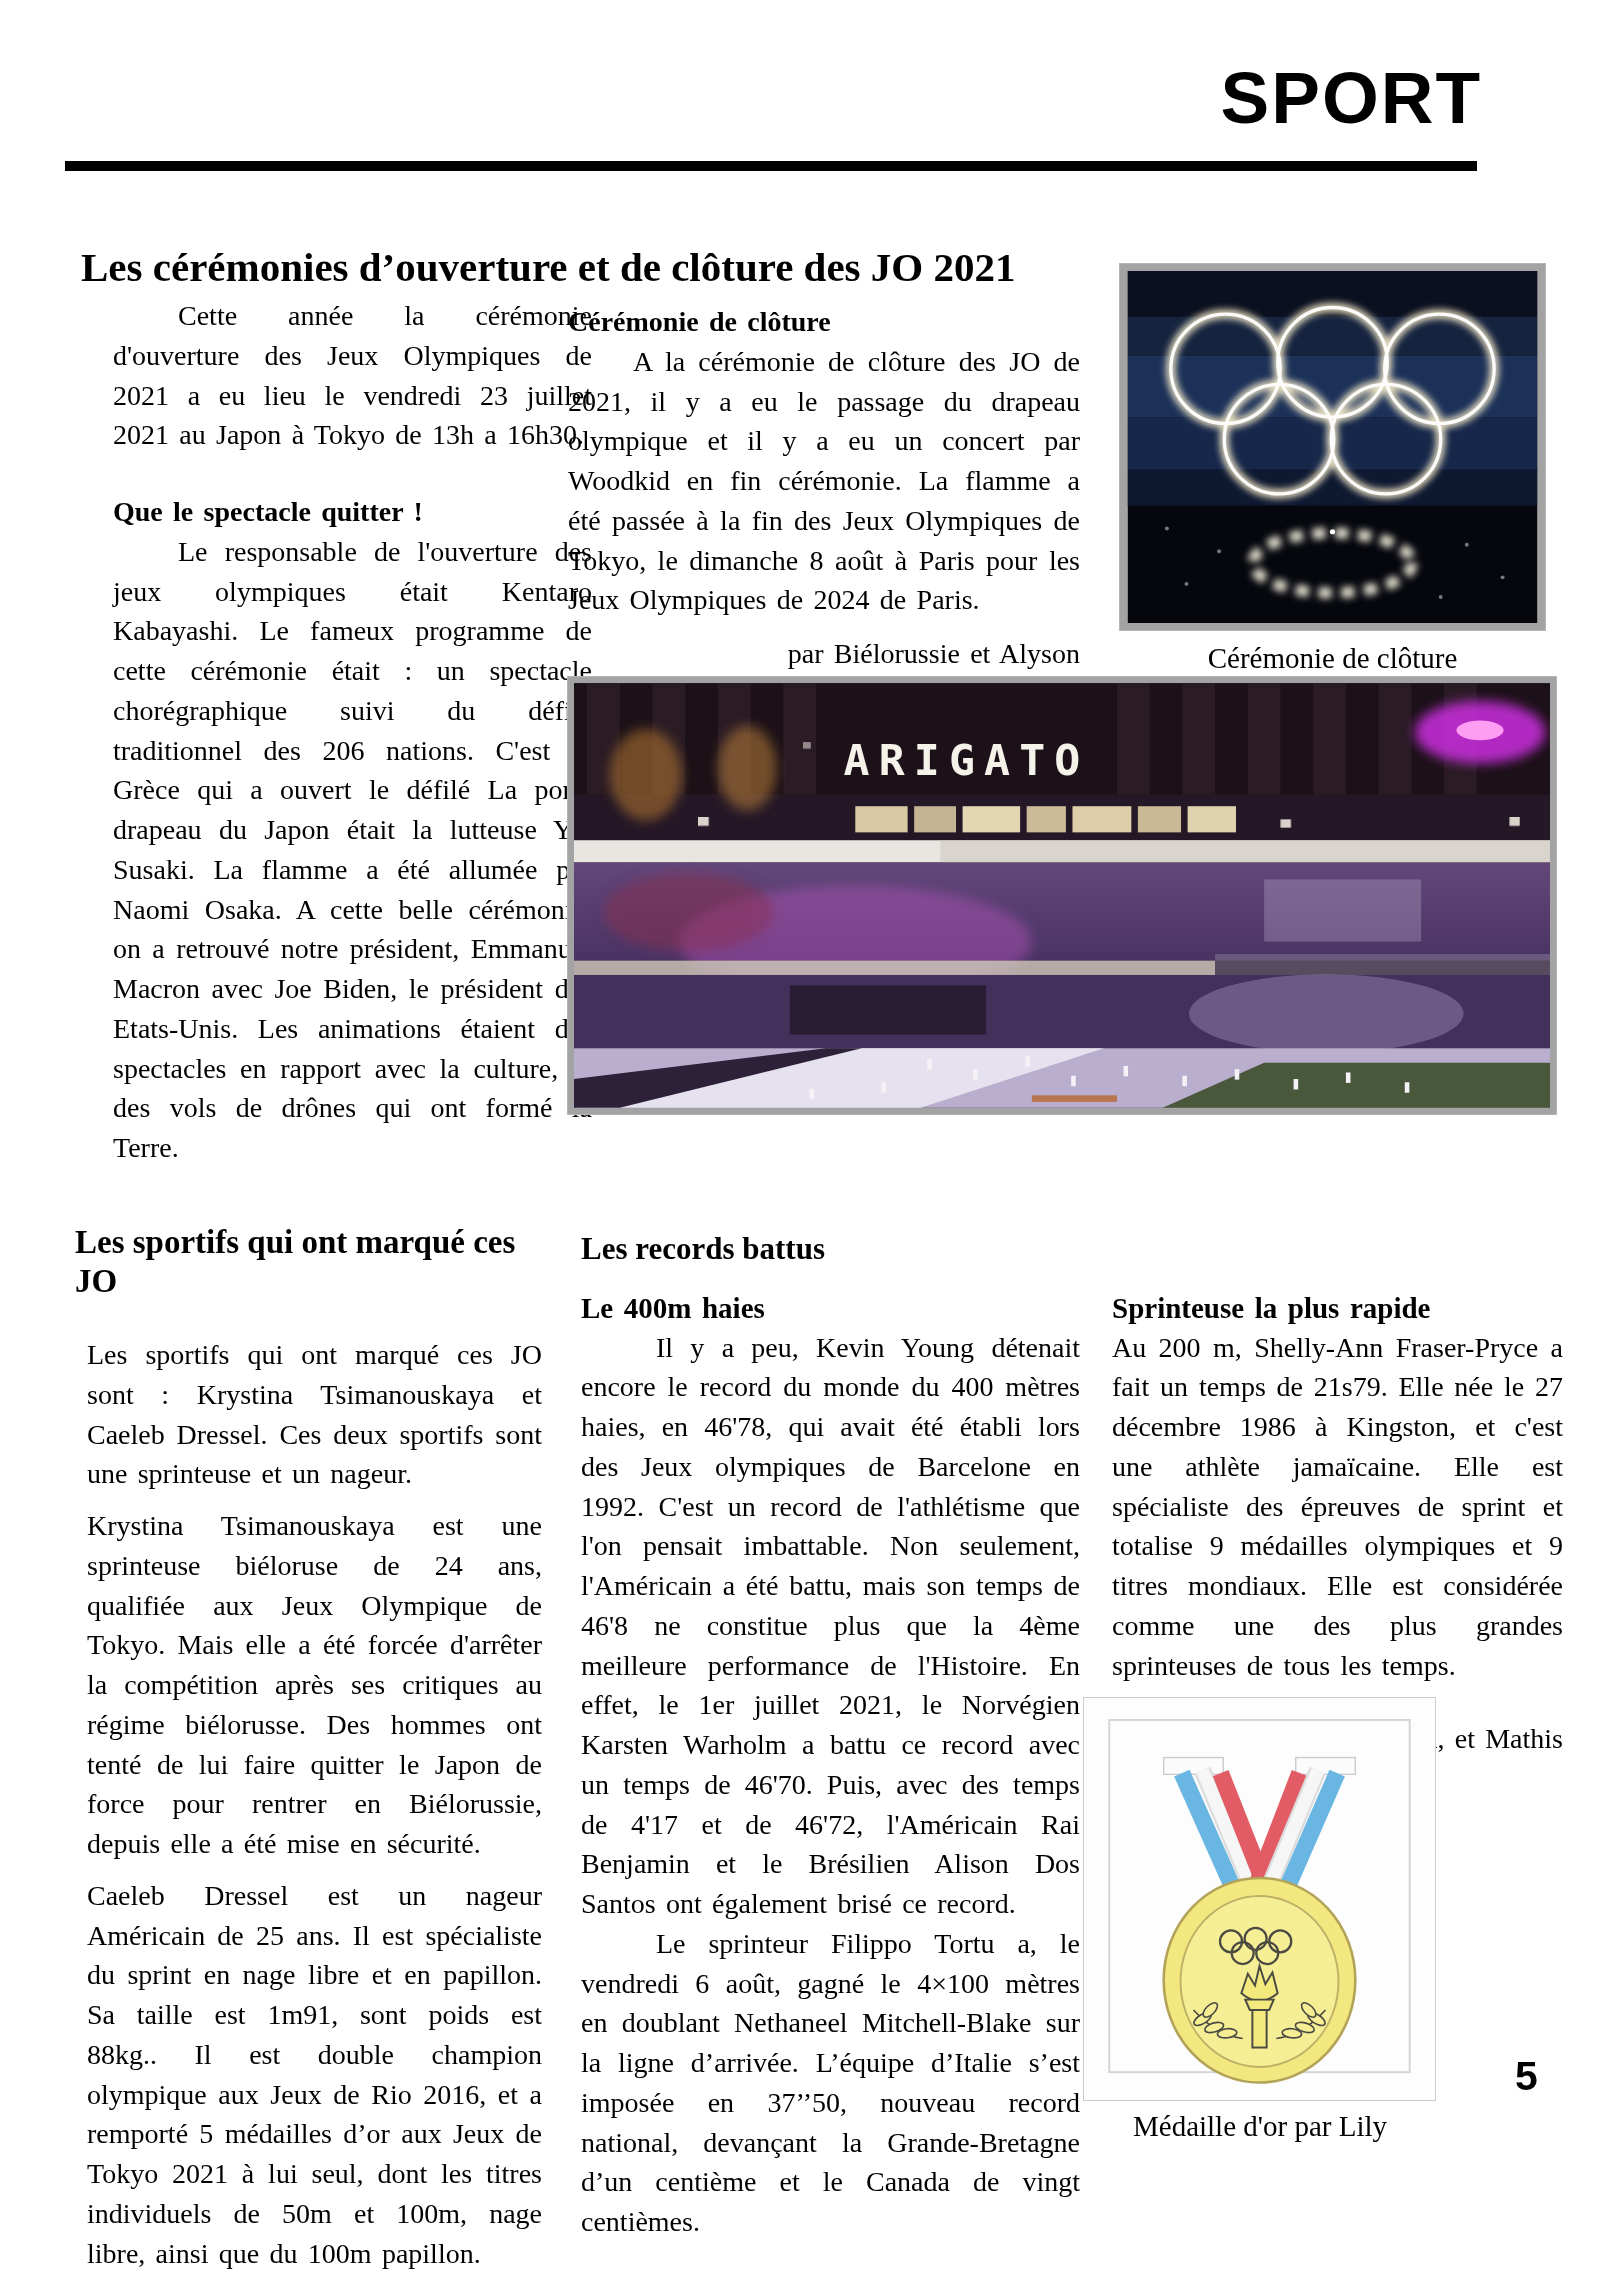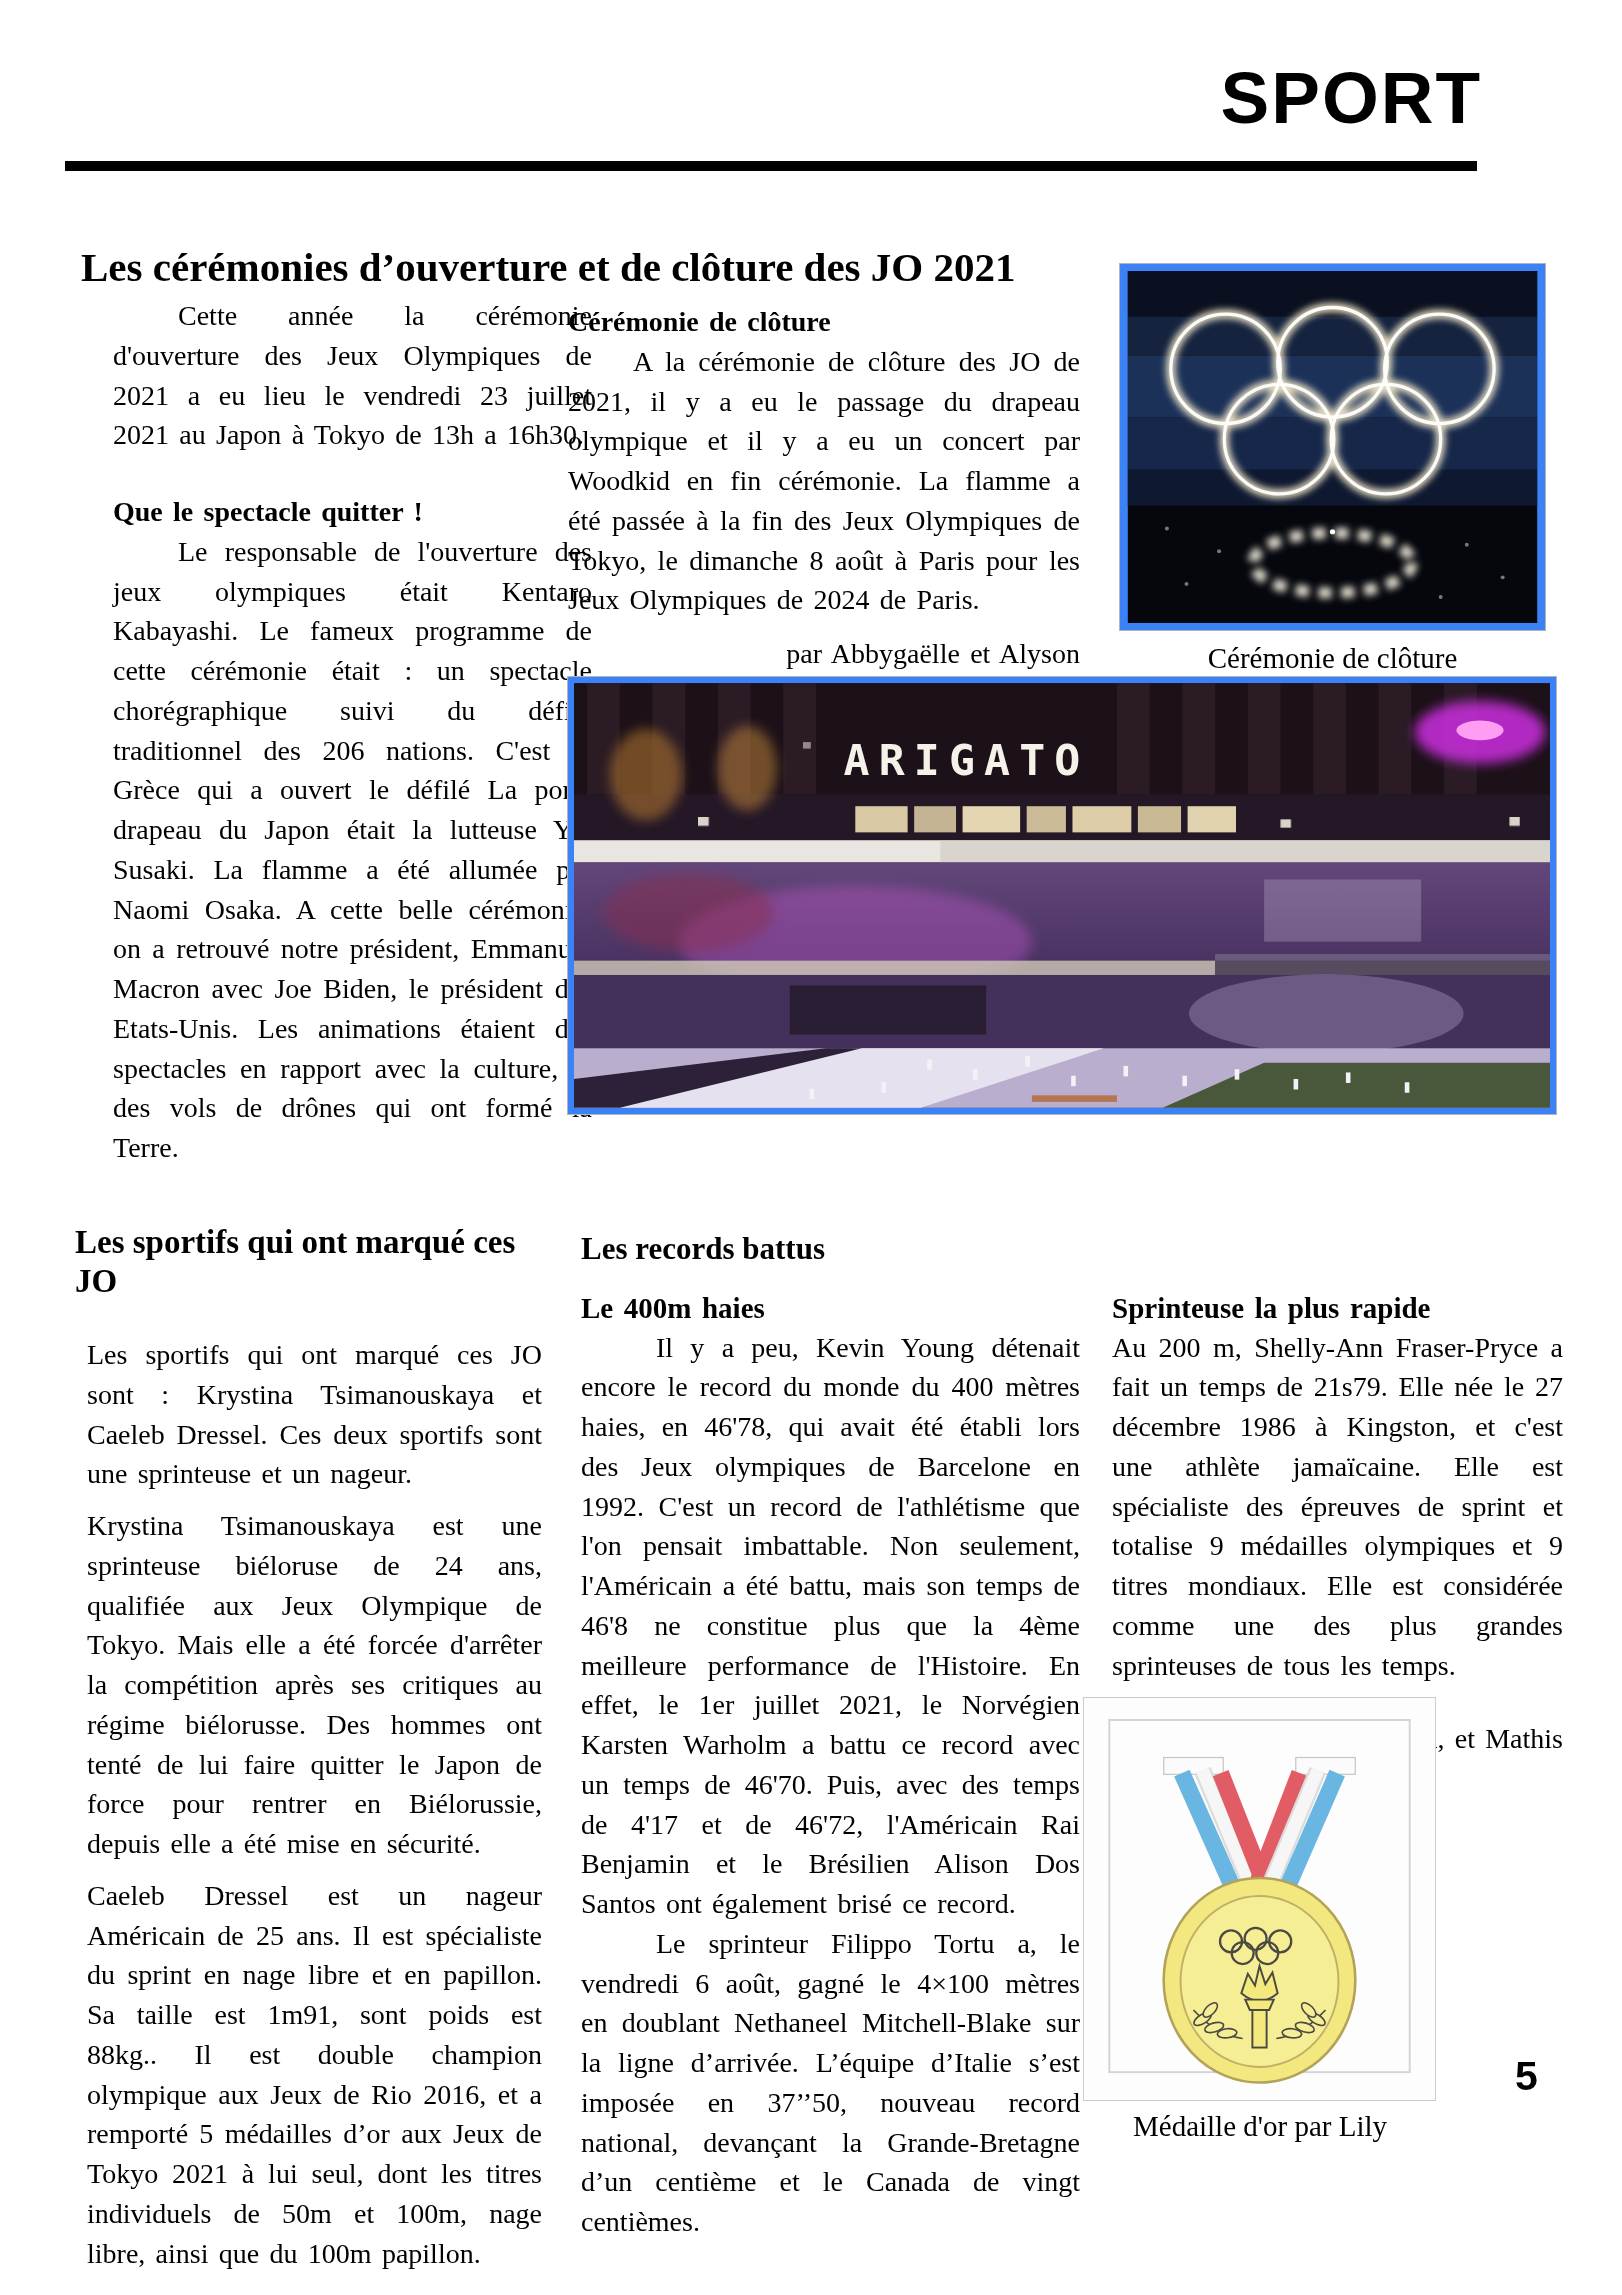--- a/index.html
+++ b/index.html
@@ -33,21 +33,21 @@
   .byline-right { text-align:right; }
 
   #col1 { position:absolute; left:75px; top:296px; width:479px;margin-left:38px; }
   #col1 .gap { height:37px; }
 
   #col2 { position:absolute; left:568px; top:302px; width:512px; }
   #col2 .byline-right { margin-top:14.4px; }
 
   figure { margin:0; padding:0; }
   .photo-frame {
-    border:1.3px solid #b5b5b5; background:#3b82f6; box-sizing:border-box; padding:6.5px;
+    border:1.3px solid #b5b5b5; background:#a3a3a3; box-sizing:border-box; padding:6.5px;
   }
   #rings-figure  { position:absolute; left:1119px; top:263px; width:427px; height:368px; }
   #rings-figure svg { display:block; width:411px; height:352px; }
   #rings-caption {
     position:absolute; left:1119px; top:642px; width:427px;
     text-align:center; font-size:29px;
   }
 
   #stadium-figure { position:absolute; left:567px; top:676px; width:990px; height:439px; padding:5.9px; }
   #stadium-figure svg { display:block; width:976px; height:425px; }
@@ -99,21 +99,21 @@
 <div id="col1" class="body-text">
   <p class="indent">Cette année la cérémonie d'ouverture des Jeux Olympiques de 2021 a eu lieu le vendredi 23 juillet 2021 au Japon à Tokyo de 13h a 16h30.</p>
   <div class="gap"></div>
   <h3 class="sub">Que le spectacle quitter !</h3>
   <p class="indent">Le responsable de l'ouverture des jeux olympiques était Kentaro Kabayashi. Le fameux programme de cette cérémonie était : un spectacle chorégraphique suivi du défilé traditionnel des 206 nations. C'est la Grèce qui a ouvert le défilé La porte drapeau du Japon était la lutteuse Yui Susaki. La flamme a été allumée par Naomi Osaka. A cette belle cérémonie, on a retrouvé notre président, Emmanuel Macron avec Joe Biden, le président des Etats-Unis. Les animations étaient des spectacles en rapport avec la culture, et des vols de drônes qui ont formé la Terre.</p>
 </div>
 
 <div id="col2" class="body-text">
   <h3 class="sub">Cérémonie de clôture</h3>
   <p class="indent">A la cérémonie de clôture des JO de 2021, il y a eu le passage du drapeau olympique et il y a eu un concert par Woodkid en fin cérémonie. La flamme a été passée à la fin des Jeux Olympiques de Tokyo, le dimanche 8 août à Paris pour les Jeux Olympiques de 2024 de Paris.</p>
-  <p class="byline-right">par Abbygaëlle et Alyson</p>
+  <p class="byline-right">par Biélorussie et Alyson</p>
 </div>
 
 <figure id="rings-figure" class="photo-frame">
   <svg viewBox="0 0 628 540">
     <defs>
       <filter id="glow" x="-40%" y="-40%" width="180%" height="180%">
           <feGaussianBlur stdDeviation="6"></feGaussianBlur>
         </filter>
       <filter id="soft" x="-60%" y="-60%" width="220%" height="220%">
           <feGaussianBlur stdDeviation="10"></feGaussianBlur>

